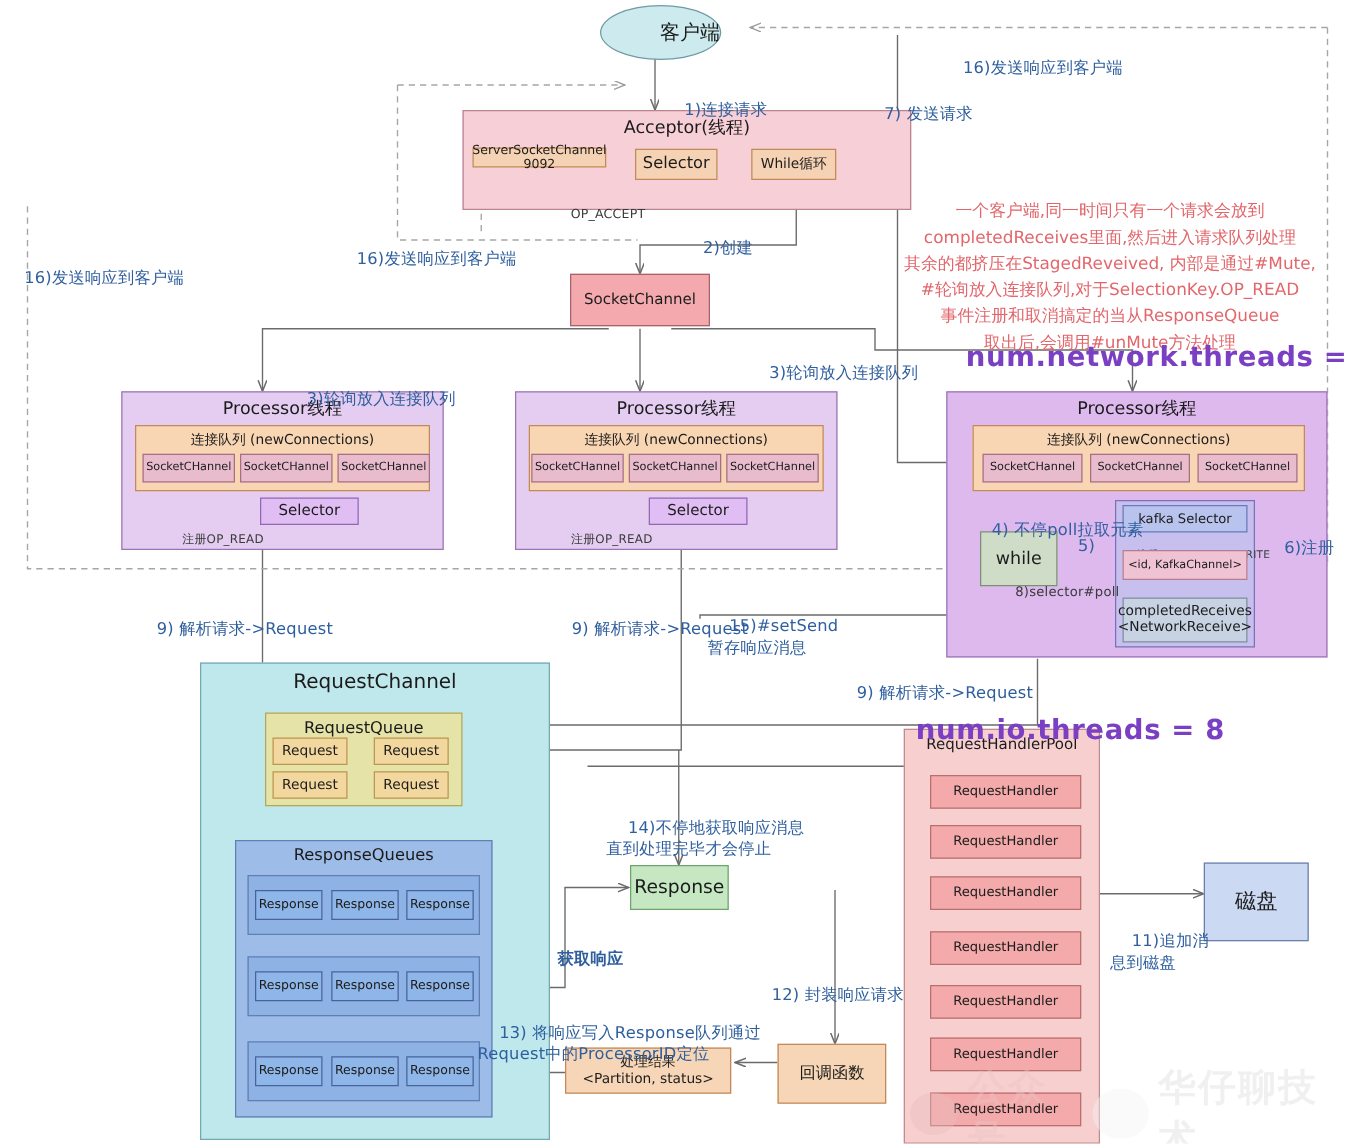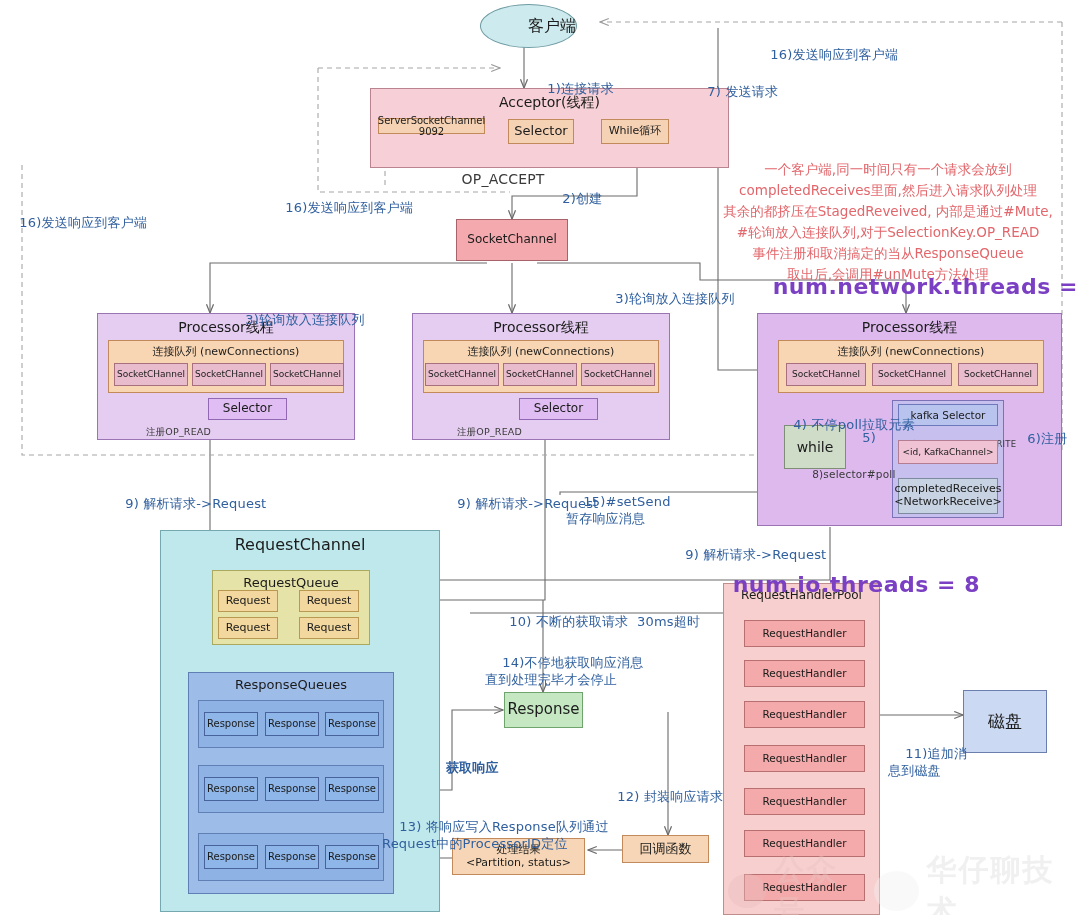--- a/index.html
+++ b/index.html
@@ -223,21 +223,21 @@
   <div class="box c-selacc" style="left:378px;top:118px;width:107px;height:16px;font-size:10px;white-space:pre;">
     <span>ServerSocketChannel
 9092</span>
   </div>
   <div class="box c-selacc" style="left:508px;top:119px;width:66px;height:25px;font-size:13px;">
     <span>Selector</span>
   </div>
   <div class="box c-selacc" style="left:601px;top:119px;width:68px;height:25px;font-size:11px;">
     <span>While循环</span>
   </div>
-  <div class="lbl blk" style="left:443px;top:151px;font-size:14px;color:#3a3a3a;">
+  <div class="lbl blk" style="left:443px;top:151px;font-size:10px;color:#3a3a3a;">
     <span>OP_ACCEPT</span>
   </div>
 
   <div class="box c-pinksolid" style="left:456px;top:219px;width:112px;height:42px;font-size:12px;">
     <span>SocketChannel</span>
   </div>
 
   <div class="box c-proc title-top" style="left:97px;top:313px;width:258px;height:127px;font-size:14px;">
     <span>Processor线程</span>
   </div>
@@ -373,21 +373,21 @@
 
   <div class="box c-green" style="left:504px;top:692px;width:79px;height:36px;font-size:15px;">
     <span>Response</span>
   </div>
 
   <div class="box c-result" style="left:452px;top:838px;width:133px;height:37px;font-size:11px;white-space:pre;">
     <span>处理结果
 &lt;Partition, status&gt;</span>
   </div>
 
-  <div class="box c-callback" style="left:622px;top:835px;width:87px;height:28px;font-size:13px;">
+  <div class="box c-callback" style="left:622px;top:835px;width:87px;height:48px;font-size:13px;">
     <span>回调函数</span>
   </div>
 
   <div class="box c-rhpool title-top" style="left:723px;top:583px;width:157px;height:332px;font-size:12px;">
     <span>RequestHandlerPool</span>
   </div>
   <div class="box c-rh" style="left:744px;top:620px;width:121px;height:27px;font-size:10.5px;">
     <span>RequestHandler</span>
   </div>
   <div class="box c-rh" style="left:744px;top:660px;width:121px;height:27px;font-size:10.5px;">
@@ -430,22 +430,20 @@
   <div class="lbl" style="left:690px;top:65px;">
     <span>7) 发送请求</span></div>
   <div class="lbl blk" style="left:798px;top:453px;font-size:10.5px;">
     <span>8)selector#poll</span></div>
   <div class="lbl" style="left:108px;top:477px;">
     <span>9) 解析请求-&gt;Request</span></div>
   <div class="lbl" style="left:440px;top:477px;">
     <span>9) 解析请求-&gt;Request</span></div>
   <div class="lbl" style="left:668px;top:528px;">
     <span>9) 解析请求-&gt;Request</span></div>
-  <div class="lbl" style="left:492px;top:595px;">
-    <span>10) 不断的获取请求  30ms超时</span></div>
   <div class="lbl" style="left:888px;top:727px;">
     <span>11)追加消
 息到磁盘</span></div>
   <div class="lbl" style="left:600px;top:770px;">
     <span>12) 封装响应请求</span></div>
   <div class="lbl" style="left:382px;top:800px;">
     <span>13) 将响应写入Response队列通过
 Request中的ProcessorID定位</span></div>
   <div class="lbl" style="left:485px;top:636px;">
     <span>14)不停地获取响应消息

